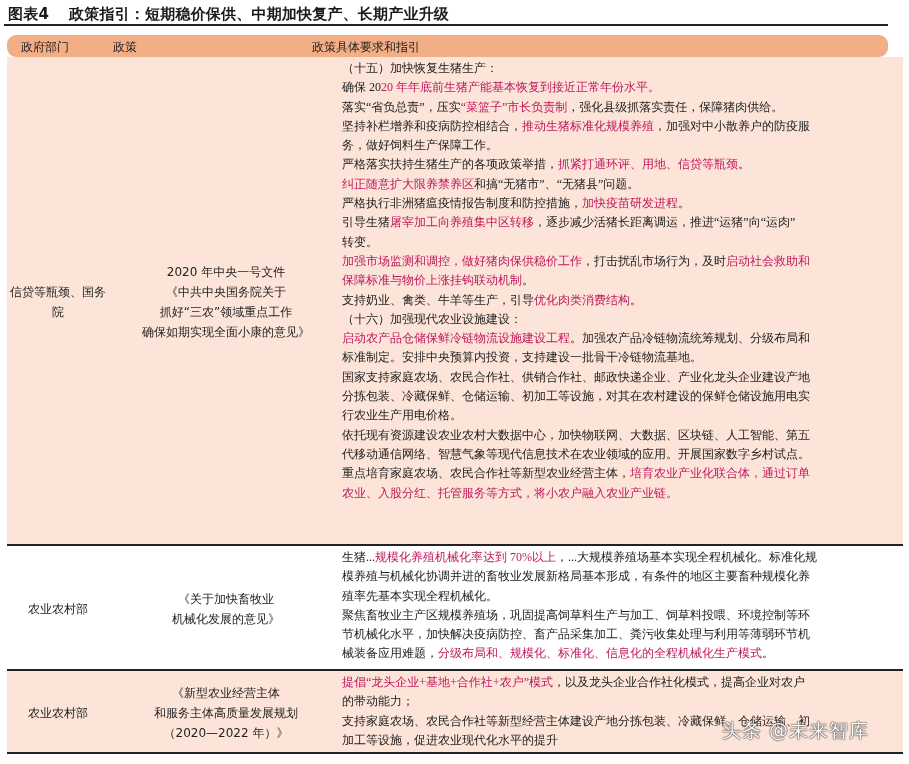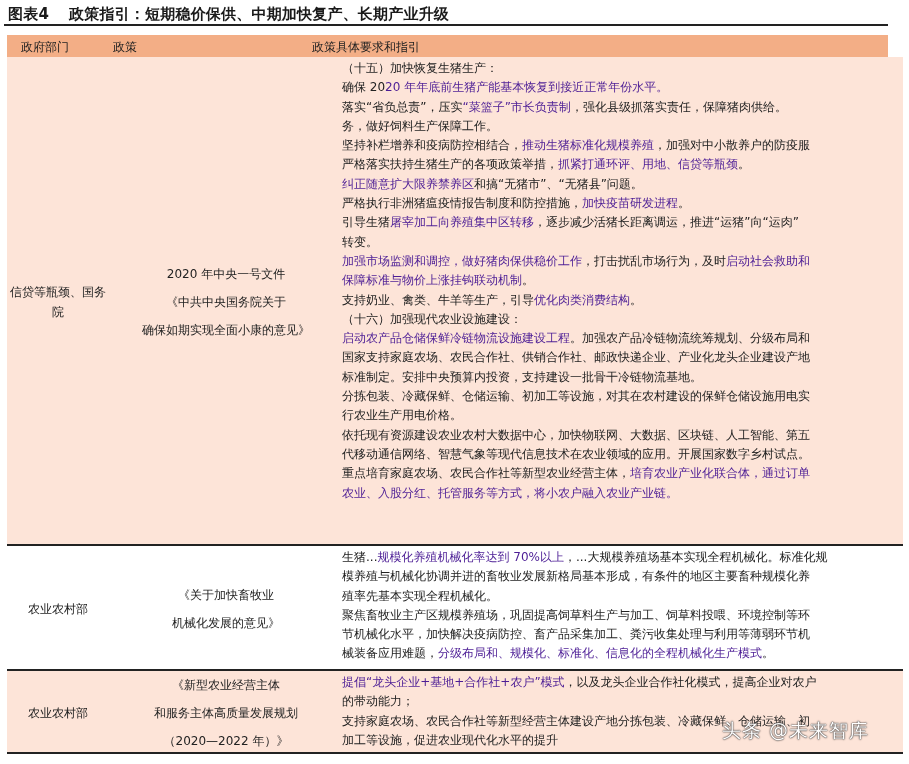--- a/index.html
+++ b/index.html
@@ -12,40 +12,40 @@
       position: absolute; left: 8px; top: 4px; height: 20px;
       font-size: 15px; font-weight: bold; letter-spacing: 0.2px;
       display: flex; align-items: center;
     }
     .fig-title .fig-num { margin-right: 20px; }
     .title-rule {
       position: absolute; left: 4px; top: 24px; width: 884px; height: 2px; background: #222;
     }
     .header {
       position: absolute; left: 7px; top: 35px; width: 881px; height: 22px;
-      background: #f3ae86; font-size: 12px; color: #222;
+      background: #f3ae86; font-size: 12px; color: #222; border-radius: 9px;
     }
     .header span { position: absolute; top: 4px; }
     .row { position: absolute; left: 7px; width: 896px; }
     .row.tint { background: #fde4d8; }
     .row.plain { background: #ffffff; }
     .row .sep { position: absolute; left: 0; right: 0; bottom: 0; height: 2px; background: #222; }
     .cell-dept, .cell-policy {
       position: absolute; top: 0; bottom: 0; display: flex; align-items: center; justify-content: center;
       text-align: center; font-size: 12px; line-height: 20px; color: #222;
     }
     .cell-dept { left: 0; width: 102px; }
     .cell-policy { left: 110px; width: 218px; }
-    .cell-policy .stack { display: flex; flex-direction: column; gap: 8px; }
+    .cell-policy .stack { display: flex; flex-direction: column; }
     .cell-detail {
       position: absolute; left: 335px; width: 560px; top: 0;
       font-size: 12px; line-height: 19.3px; color: #222;
     }
-    .line { white-space: nowrap; height: 19.3px; }
-    .red { color: #4c1d95; }
+    .line { white-space: nowrap; height: 19.3px; font-family: Liberation Serif, serif; }
+    .red { color: #be185d; }
     .watermark {
       position: absolute; left: 722px; top: 718px; font-size: 19px; color: #ffffff;
       text-shadow: 0 0 2px #333, 0 0 1px #000;
       letter-spacing: 1px; font-family: "DejaVu Sans", sans-serif;
     }
   </style>
 </head>
 <body>
 
 <div class="fig-title">
@@ -61,41 +61,42 @@
 </div>
 
 <div class="row tint" id="row0" style="top:57px;height:489px">
   <div class="cell-dept">
       <div class="stack"><span>信贷等瓶颈、</span><span>国务院</span></div>
     </div>
   <div class="cell-policy">
       <div class="stack">
         <span>2020 年中央一号文件</span>
         <span>《中共中央国务院关于</span>
+        <span>抓好“三农”领域重点工作</span>
         <span>确保如期实现全面小康的意见》</span>
       </div>
     </div>
   <div class="cell-detail" style="top:2px">
       <div class="line"><span>（十五）加快恢复生猪生产：</span></div>
       <div class="line"><span>确保 20</span><span class="red">20 年年底前生猪产能基本恢复到接近正常年份水平。</span></div>
       <div class="line"><span>落实“省负总责”，压实</span><span class="red">“菜篮子”市长负责制</span><span>，强化县级抓落实责任，保障猪肉供给。</span></div>
+      <div class="line"><span>坚持补栏增养和疫病防控相结合，</span><span class="red">推动生猪标准化规模养殖</span><span>，加强对中小散养户的防疫服</span></div>
       <div class="line"><span>务，做好饲料生产保障工作。</span></div>
-      <div class="line"><span>坚持补栏增养和疫病防控相结合，</span><span class="red">推动生猪标准化规模养殖</span><span>，加强对中小散养户的防疫服</span></div>
       <div class="line"><span>严格落实扶持生猪生产的各项政策举措，</span><span class="red">抓紧打通环评、用地、信贷等瓶颈</span><span>。</span></div>
       <div class="line"><span class="red">纠正随意扩大限养禁养区</span><span>和搞“无猪市”、“无猪县”问题。</span></div>
       <div class="line"><span>严格执行非洲猪瘟疫情报告制度和防控措施，</span><span class="red">加快疫苗研发进程</span><span>。</span></div>
       <div class="line"><span>引导生猪</span><span class="red">屠宰加工向养殖集中区转移</span><span>，逐步减少活猪长距离调运，推进“运猪”向“运肉”</span></div>
       <div class="line"><span>转变。</span></div>
       <div class="line"><span class="red">加强市场监测和调控，做好猪肉保供稳价工作</span><span>，打击扰乱市场行为，及时</span><span class="red">启动社会救助和</span></div>
       <div class="line"><span class="red">保障标准与物价上涨挂钩联动机制</span><span>。</span></div>
       <div class="line"><span>支持奶业、禽类、牛羊等生产，引导</span><span class="red">优化肉类消费结构</span><span>。</span></div>
       <div class="line"><span>（十六）加强现代农业设施建设：</span></div>
       <div class="line"><span class="red">启动农产品仓储保鲜冷链物流设施建设工程</span><span>。加强农产品冷链物流统筹规划、分级布局和</span></div>
+      <div class="line"><span>标准制定。安排中央预算内投资，支持建设一批骨干冷链物流基地。</span></div>
       <div class="line"><span>国家支持家庭农场、农民合作社、供销合作社、邮政快递企业、产业化龙头企业建设产地</span></div>
-      <div class="line"><span>标准制定。安排中央预算内投资，支持建设一批骨干冷链物流基地。</span></div>
       <div class="line"><span>分拣包装、冷藏保鲜、仓储运输、初加工等设施，对其在农村建设的保鲜仓储设施用电实</span></div>
       <div class="line"><span>行农业生产用电价格。</span></div>
       <div class="line"><span>依托现有资源建设农业农村大数据中心，加快物联网、大数据、区块链、人工智能、第五</span></div>
       <div class="line"><span>代移动通信网络、智慧气象等现代信息技术在农业领域的应用。开展国家数字乡村试点。</span></div>
       <div class="line"><span>重点培育家庭农场、农民合作社等新型农业经营主体，</span><span class="red">培育农业产业化联合体，通过订单</span></div>
       <div class="line"><span class="red">农业、入股分红、托管服务等方式，将小农户融入农业产业链。</span></div>
     </div>
   <div class="sep"></div>
 </div>
 

